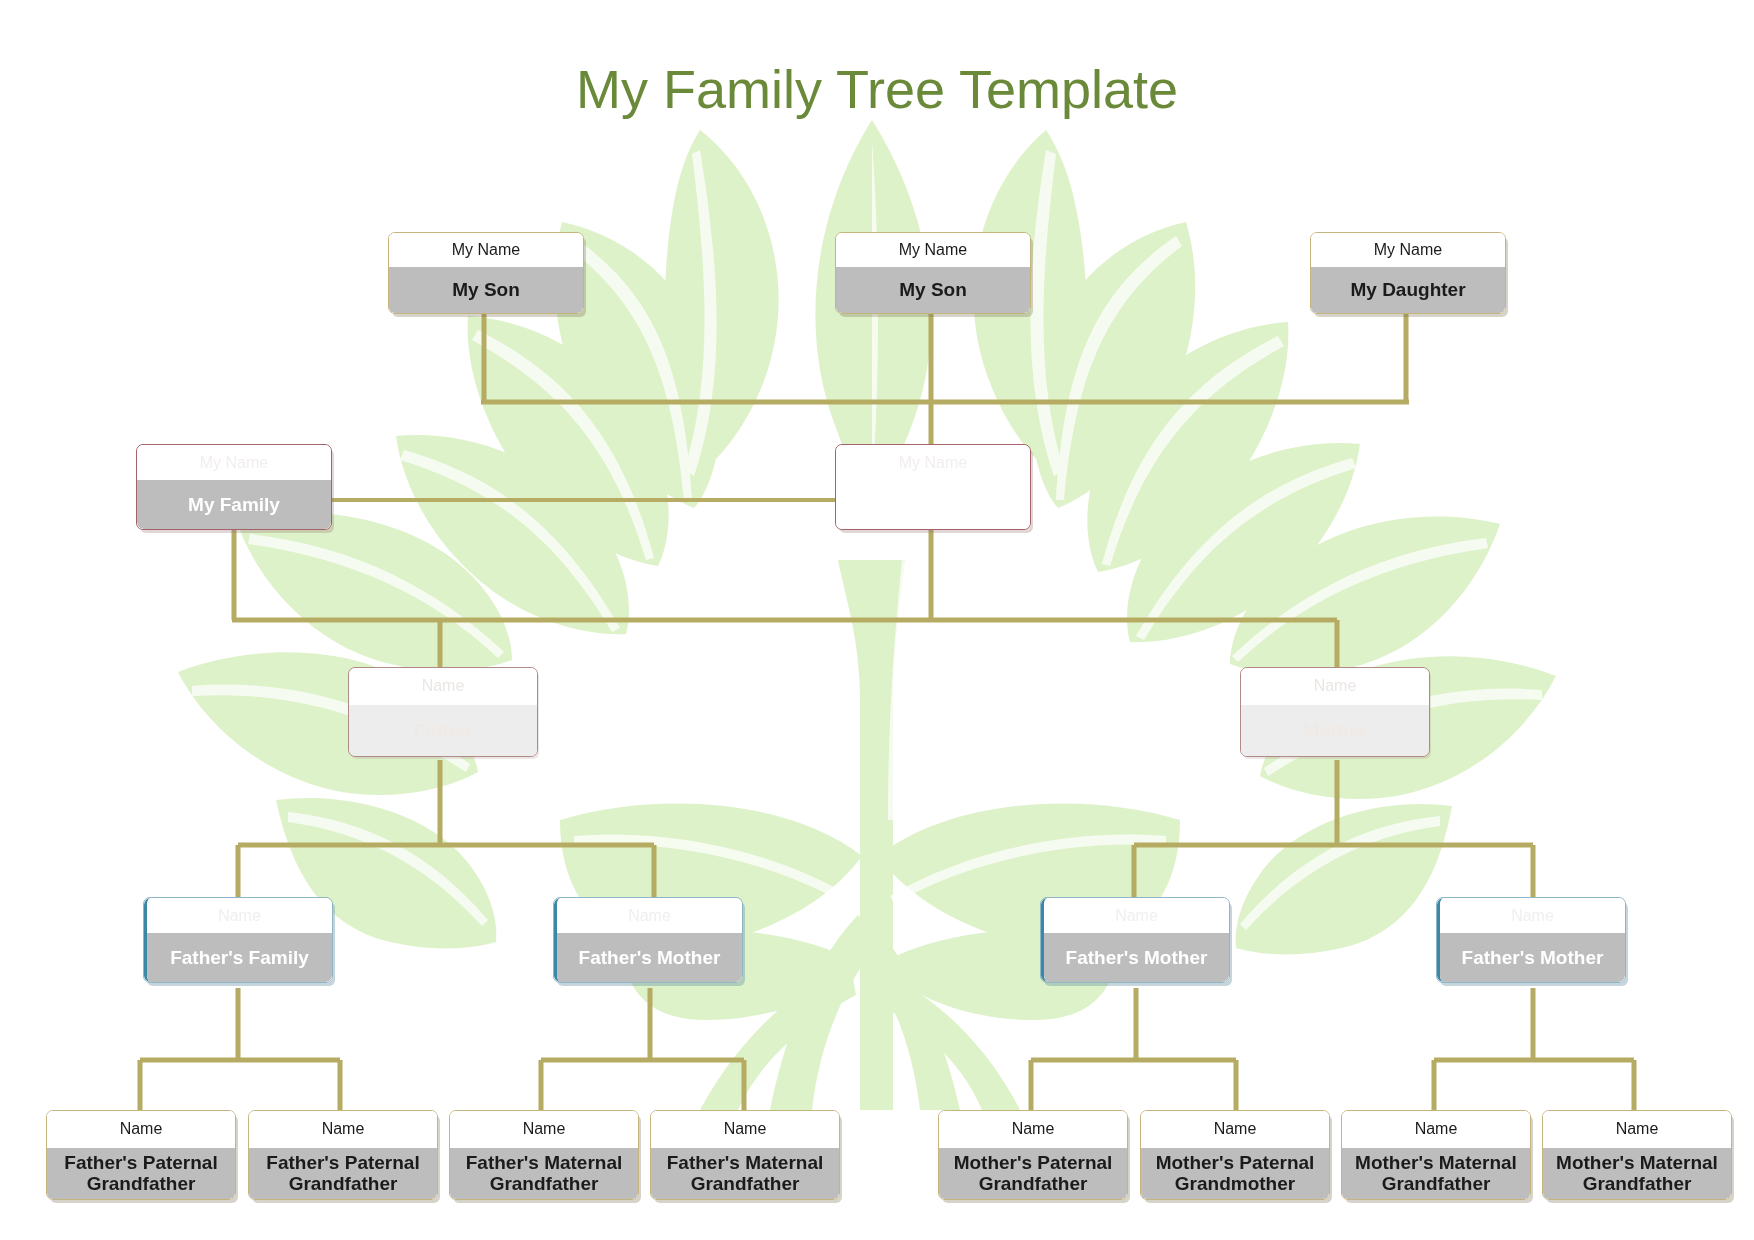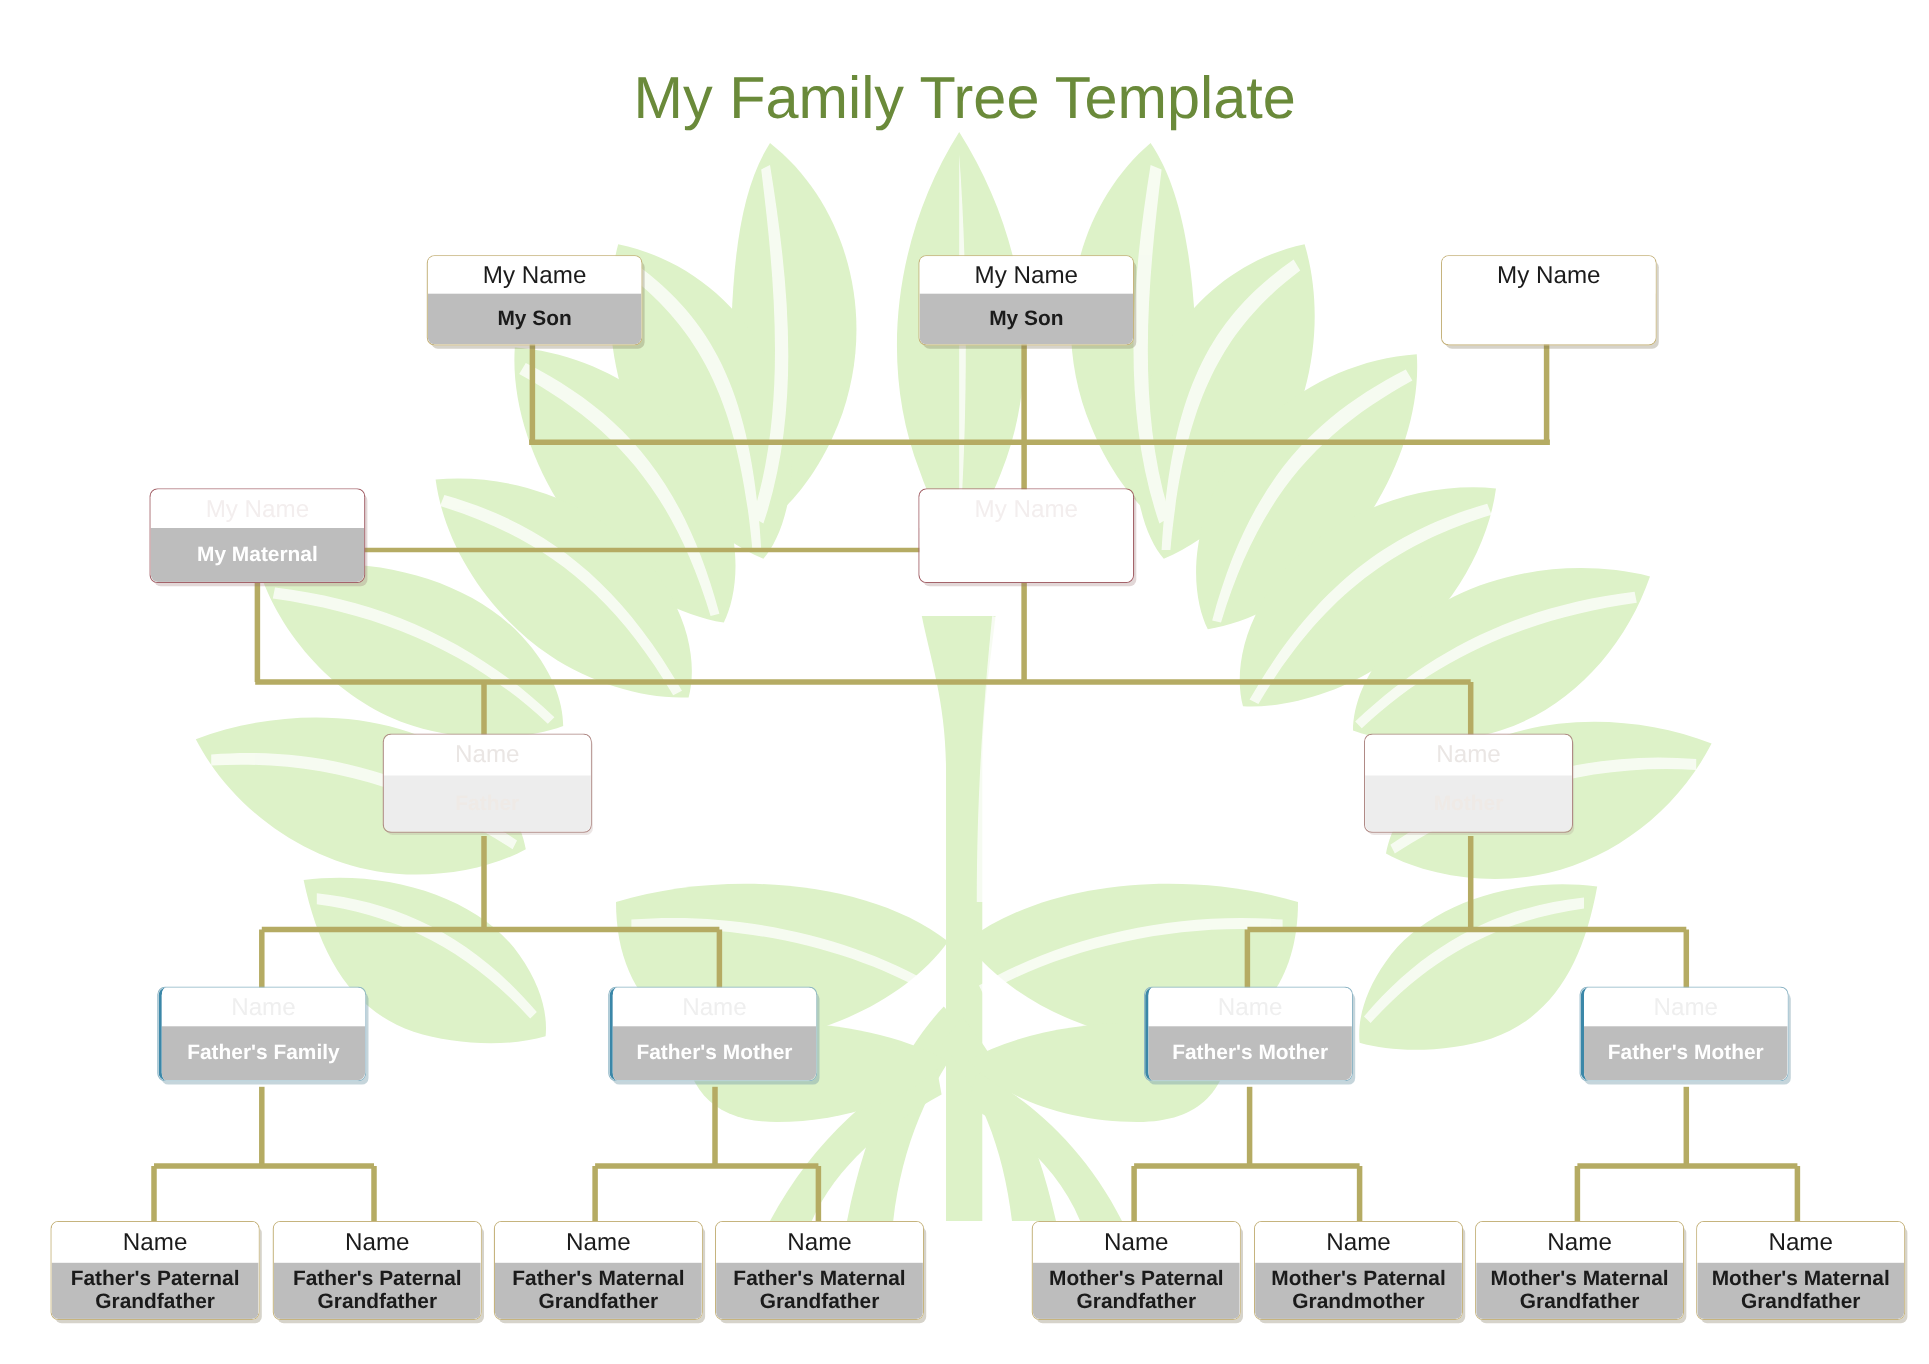--- a/index.html
+++ b/index.html
@@ -62,21 +62,21 @@
     background: #ffffff;
     display: flex;
     flex-direction: column;
   }
   .card .namepart {
     flex: 0 0 42%;
     background: #ffffff;
     display: flex;
     align-items: center;
     justify-content: center;
-    font-size: 22px;
+    font-size: 16px;
     color: #1b1b1b;
     white-space: nowrap;
   }
   .card .relpart {
     flex: 1 1 auto;
     background: #bdbdbd;
     display: flex;
     align-items: center;
     justify-content: center;
     text-align: center;
@@ -259,27 +259,28 @@
   <div class="card gold" style="left:835px; top:232px; width:196px; height:82px;">
     <div class="inner">
       <div class="namepart">My Name</div>
       <div class="relpart">My Son</div>
     </div>
   </div>
 
   <div class="card gold" style="left:1310px; top:232px; width:196px; height:82px;">
     <div class="inner">
       <div class="namepart">My Name</div>
+      <div class="relpart">My Daughter</div>
     </div>
   </div>
 
   <div class="card maroon" style="left:136px; top:444px; width:196px; height:86px;">
     <div class="inner">
       <div class="namepart">My Name</div>
-      <div class="relpart">My Maternal</div>
+      <div class="relpart">My Family</div>
     </div>
   </div>
 
   <div class="card maroon" style="left:835px; top:444px; width:196px; height:86px;">
     <div class="inner">
       <div class="namepart">My Name</div>
     </div>
   </div>
 
   <div class="card faded" style="left:348px; top:667px; width:190px; height:90px;">

